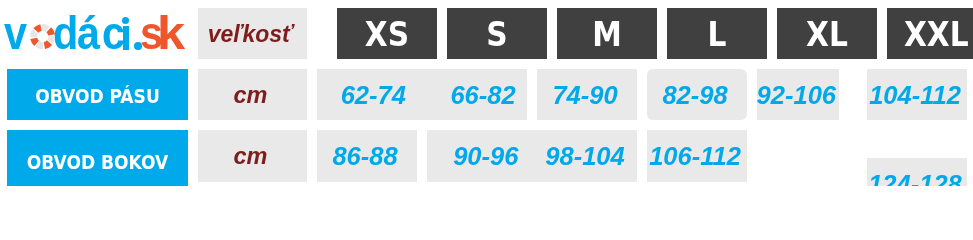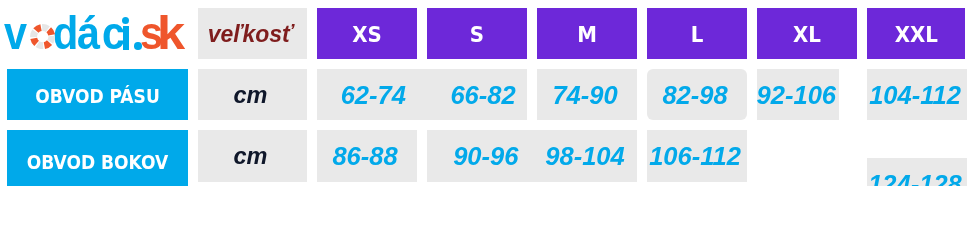--- a/index.html
+++ b/index.html
@@ -15,29 +15,29 @@
   .logo-orange{color:#ef562c;}
   .buoy{position:absolute;left:25.6px;top:17.3px;width:25.4px;height:25.2px;}
   .logo i{position:absolute;display:block;background:#00a9ea;}
   .i-stem{left:119.4px;top:19.7px;width:5.6px;height:23.9px;}
   .i-dot{left:118.2px;top:10.6px;width:7.3px;height:7.3px;border-radius:50%;}
   .dot{left:130.1px;top:35.9px;width:7.6px;height:7.6px;border-radius:50%;}
 
   
   .grid{position:absolute;left:7px;top:8px;width:960px;height:174px;}
   .cell{position:absolute;box-sizing:border-box;display:flex;align-items:center;justify-content:center;white-space:nowrap;}
-  .c-hdr{background:#6d28d9;color:#ffffff;font-family:"DejaVu Sans",sans-serif;font-stretch:condensed;font-weight:bold;font-size:22px;}
+  .c-hdr{background:#404040;color:#ffffff;font-family:"DejaVu Sans",sans-serif;font-stretch:condensed;font-weight:bold;font-size:33px;margin-left:20px;}
   .c-hdr > span{position:relative;top:1px;}
   .c-corner{background:#e9e9e9;color:#7f1d1d;font-weight:bold;font-style:italic;font-size:23px;}
   .c-corner > span{position:relative;top:1px;left:-2px;}
   .c-lbl{background:#00a9ea;color:#ffffff;font-family:"DejaVu Sans",sans-serif;font-stretch:condensed;font-weight:bold;font-size:19px;}
   .c-lbl > span{position:relative;top:1px;}
   .c-val{background:#e9e9e9;color:#02a9ea;font-weight:bold;font-style:italic;font-size:25.5px;}
   .c-val > span{position:relative;top:1px;left:-2px;}
-  .c-unit{background:#e9e9e9;color:#0f172a;font-weight:bold;font-style:italic;font-size:23.5px;}
+  .c-unit{background:#e9e9e9;color:#7f1d1d;font-weight:bold;font-style:italic;font-size:23.5px;}
   .c-unit > span{position:relative;top:1px;left:-2px;}
 </style>
 </head>
 <body>
 
 <div class="page">
 
   <div class="logo">
     <span class="logo-blue" style="left:0px">v</span>
     <span class="logo-blue" style="left:49px">dá</span>

